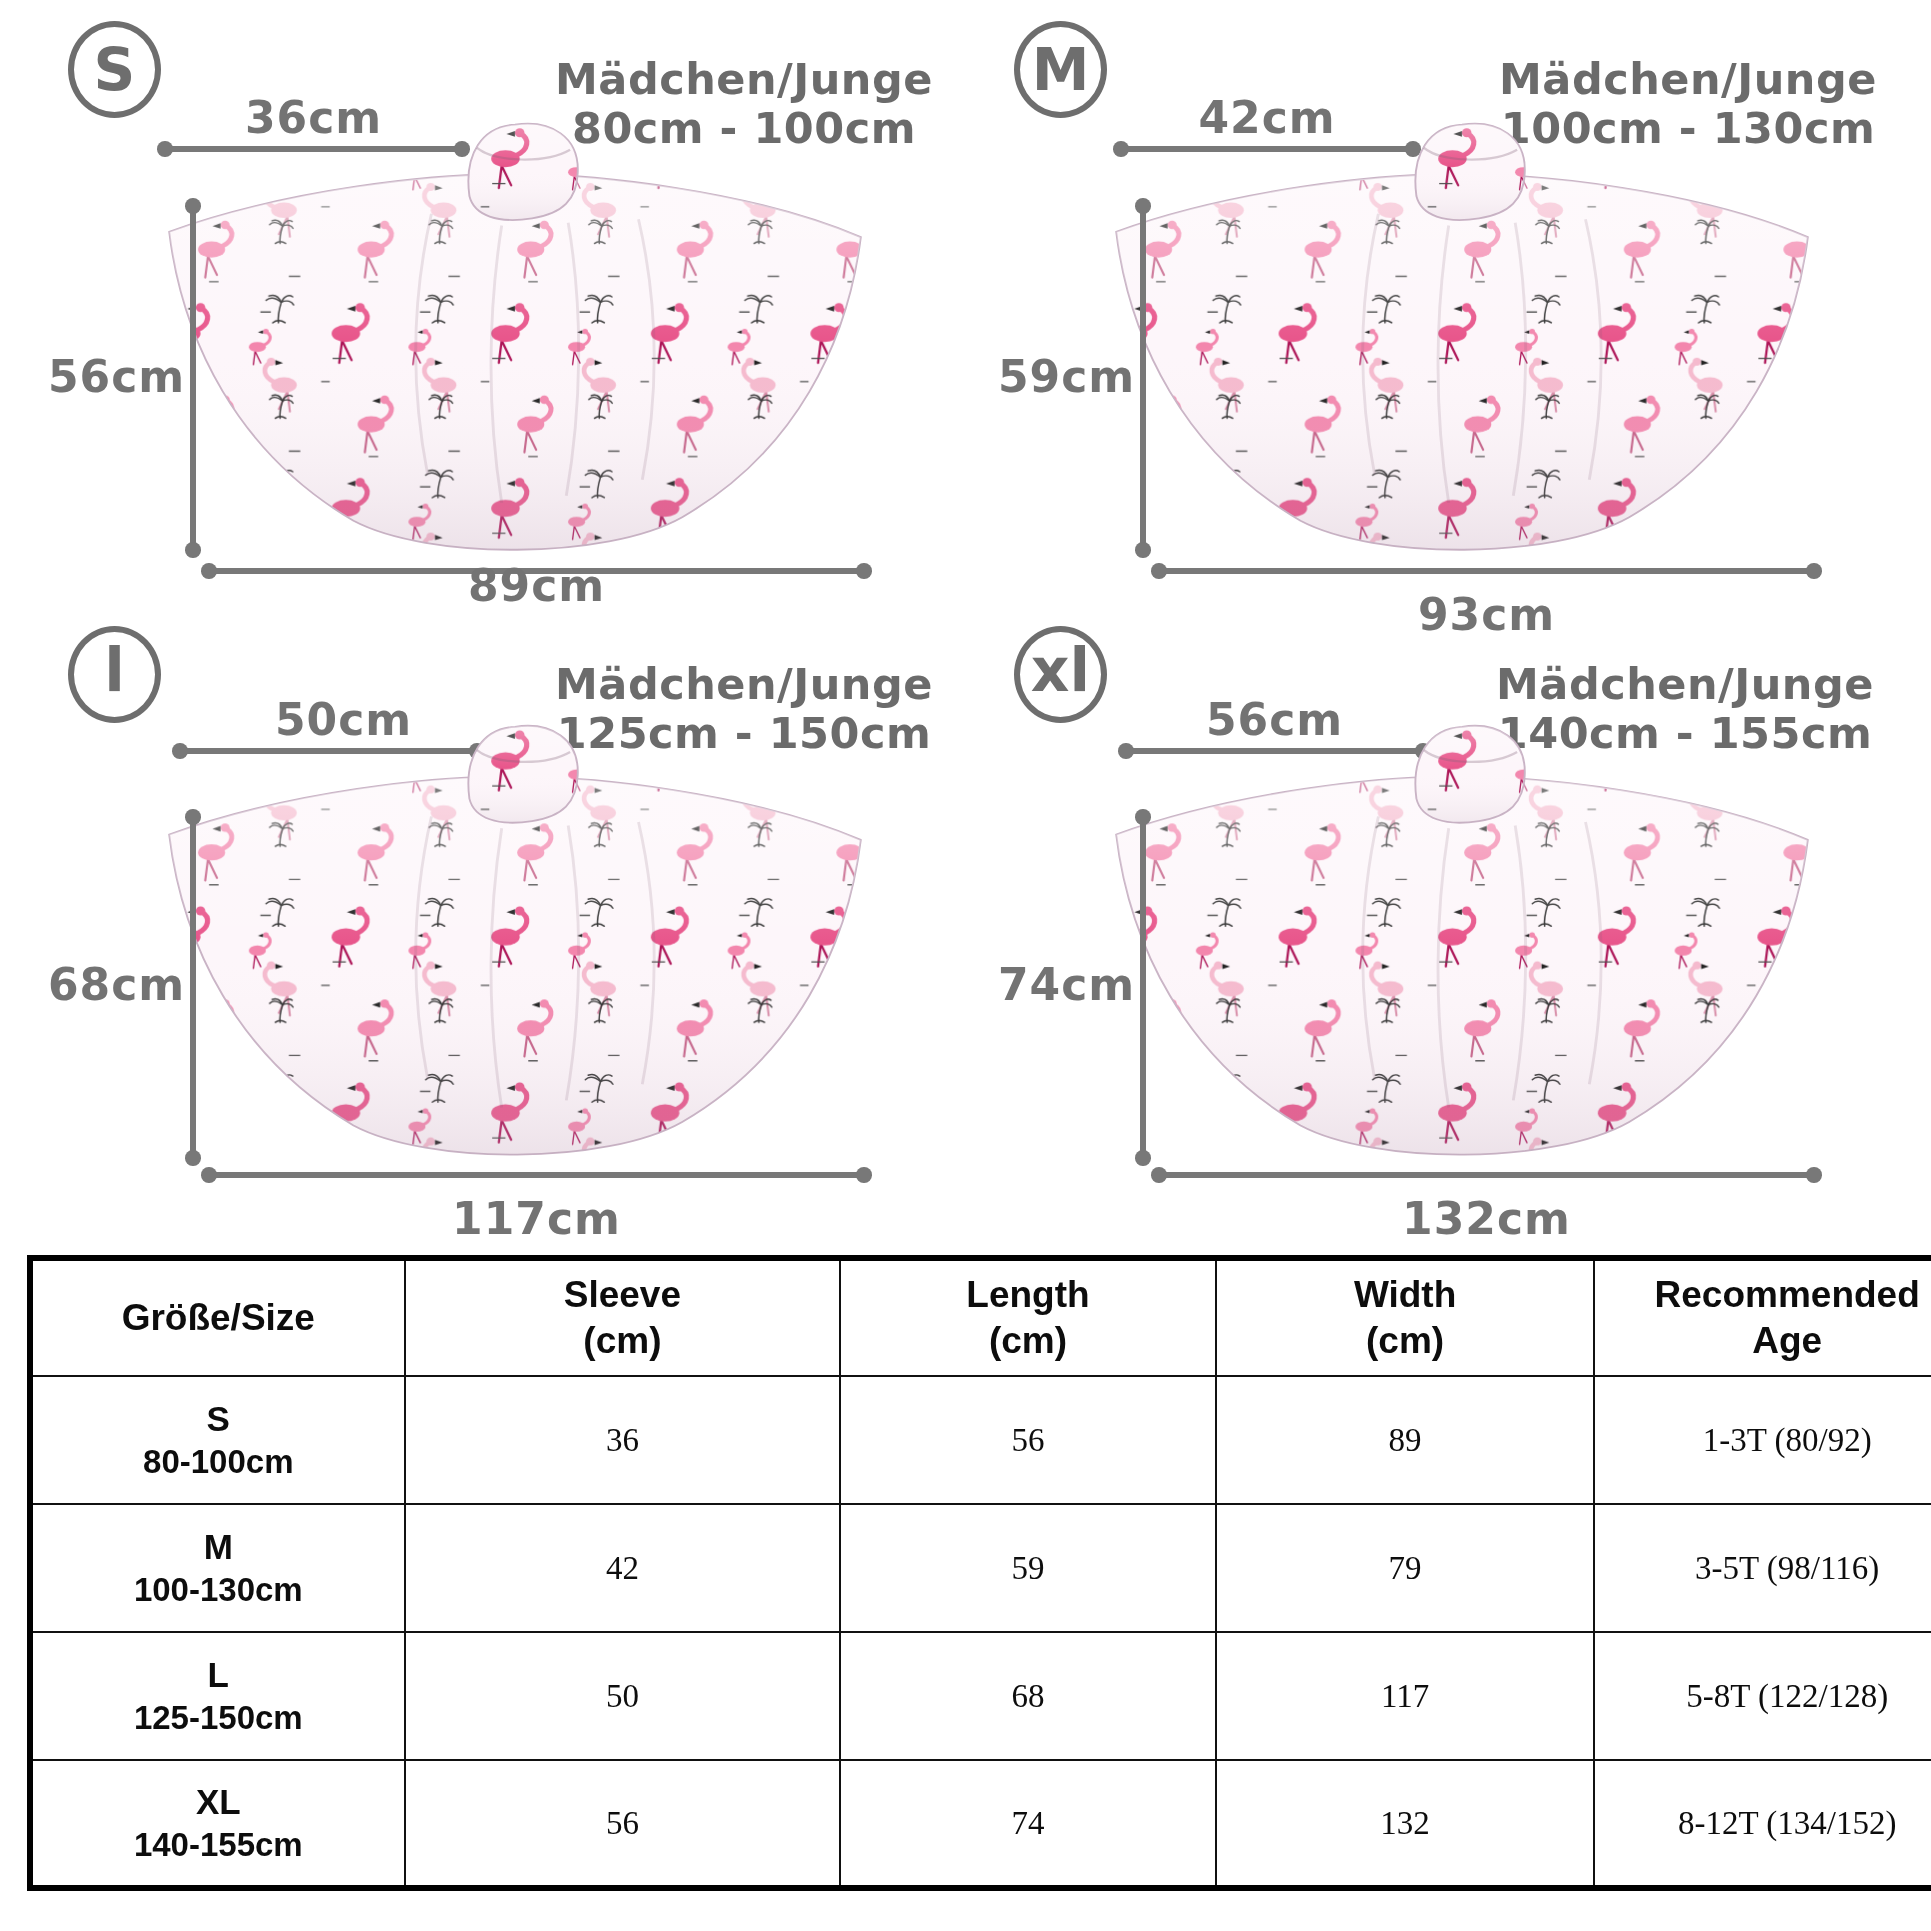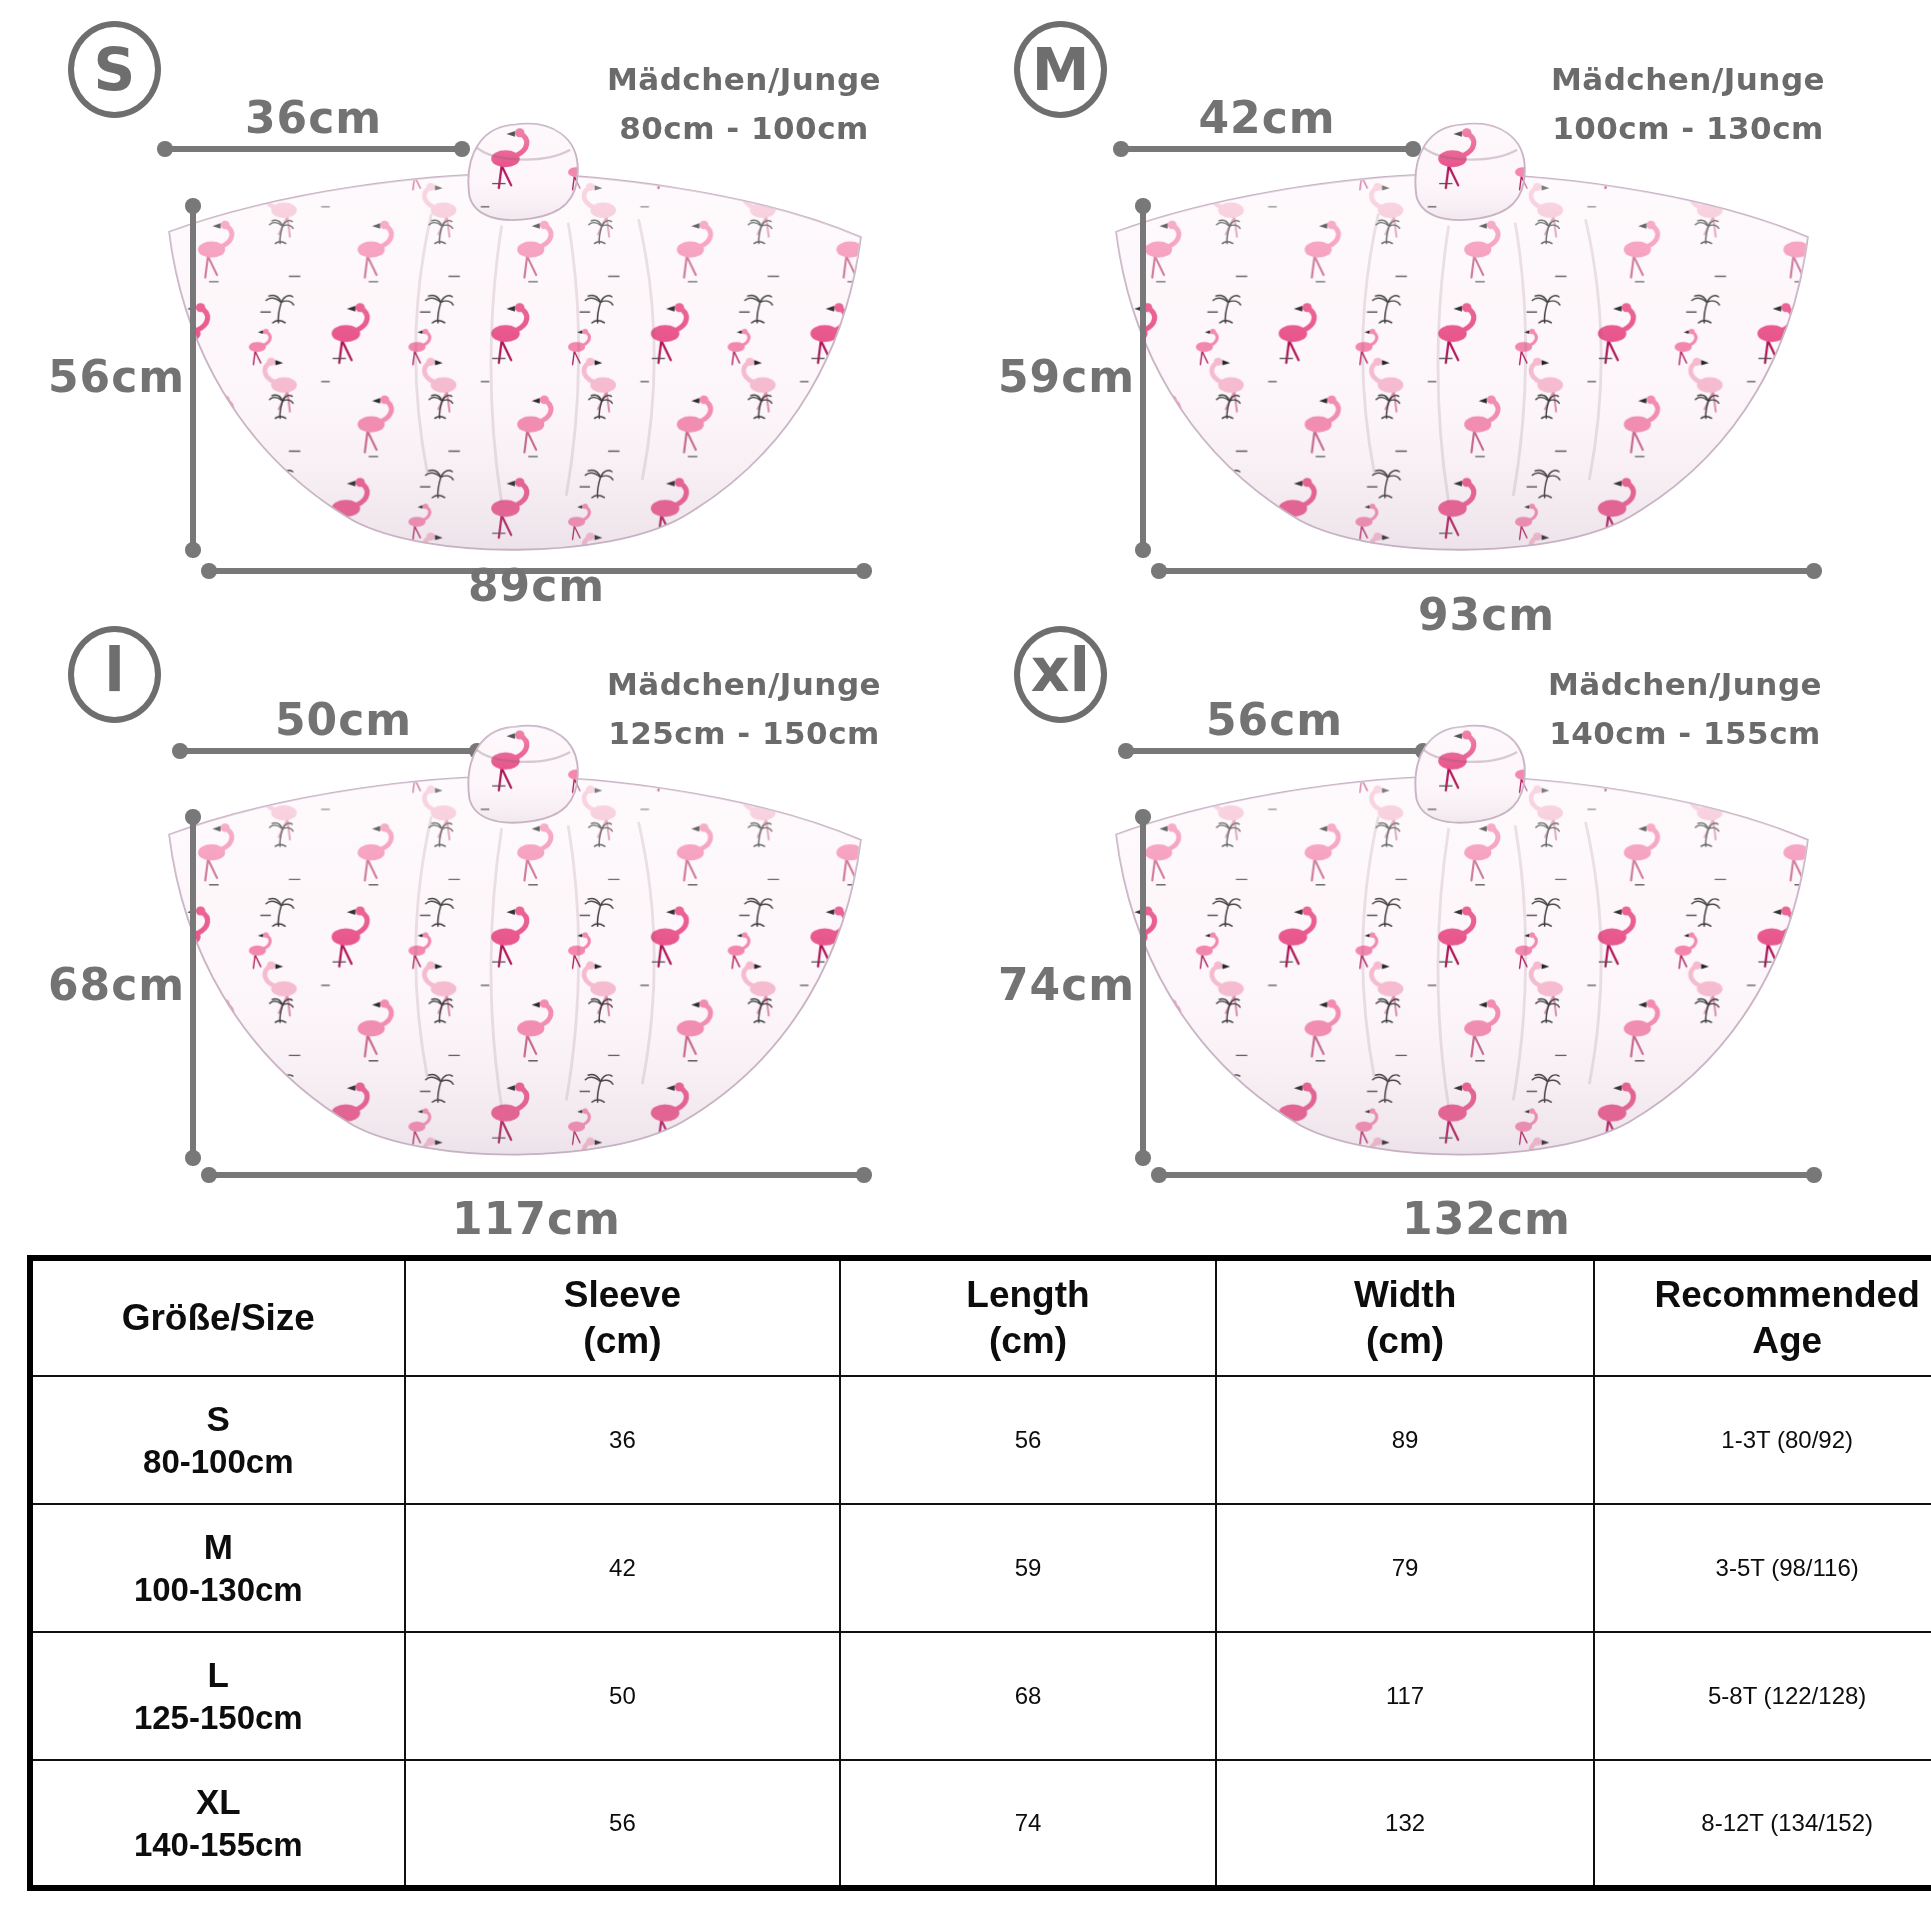--- a/index.html
+++ b/index.html
@@ -8,21 +8,21 @@
   
   .badge{position:absolute;width:93px;height:97px;border:6.8px solid #6e6e6e;border-radius:50%;
          color:#6e6e6e;font-weight:bold;display:flex;align-items:center;justify-content:center;
          background:#fff;box-sizing:border-box;}
   .badge.upper{font-size:58px;}
   .badge.lower{font-size:60px;padding-bottom:9.7px;}
   
   .dim-label{position:absolute;color:#737373;font-weight:bold;font-size:44px;text-align:center;
              letter-spacing:1px;line-height:48px;}
   .dim-label.right{text-align:right;}
-  .gender{position:absolute;width:406px;color:#6b6b6b;font-weight:bold;font-size:31px;
+  .gender{position:absolute;width:406px;color:#6b6b6b;font-weight:bold;font-size:43px;
           line-height:49px;text-align:center;letter-spacing:0.5px;}
   .gline{display:block;}
   
   .hline{position:absolute;height:5.8px;background:#787878;border-radius:2.9px;}
   .hline::before,.hline::after{content:"";position:absolute;width:15.4px;height:15.4px;border-radius:50%;
         background:#787878;top:-4.8px;}
   .hline::before{left:-6.8px;} .hline::after{right:-6.8px;}
   .vline{position:absolute;width:5.8px;background:#787878;border-radius:2.9px;}
   .vline::before,.vline::after{content:"";position:absolute;width:15.4px;height:15.4px;border-radius:50%;
         background:#787878;left:-4.8px;}
@@ -31,21 +31,21 @@
   
   table.size-table{position:absolute;left:27px;top:1255px;width:1880px;border-collapse:collapse;
         table-layout:fixed;font-family:"Liberation Sans", sans-serif;color:#0d0d0d;background:#fff;}
   table.size-table td{border:2.9px solid #111;text-align:center;vertical-align:middle;padding:0 5.8px;}
   table.size-table{border:6.8px solid #000;}
   table.size-table tr{height:128px;}
   table.size-table tr.head-row{height:118px;}
   .th-line{display:block;font-weight:bold;font-size:37px;line-height:46px;}
   .size-cell-main{display:block;font-weight:bold;font-size:35px;line-height:44px;}
   .size-cell-sub{display:block;font-weight:bold;font-size:33px;line-height:42px;}
-  .data-cell{font-size:24px;}
+  .data-cell{font-size:33px;font-family:Liberation Serif, serif;}
   .col0{width:359px;} .col1{width:422px;} .col2{width:362px;} .col3{width:365px;} .col4{width:372px;}
 </style>
 </head>
 <body>
 
 <div class="canvas">
 
   <svg width="0" height="0" style="position:absolute" aria-hidden="true">
     <defs>
       <pattern id="flam" width="168" height="196" patternUnits="userSpaceOnUse">

